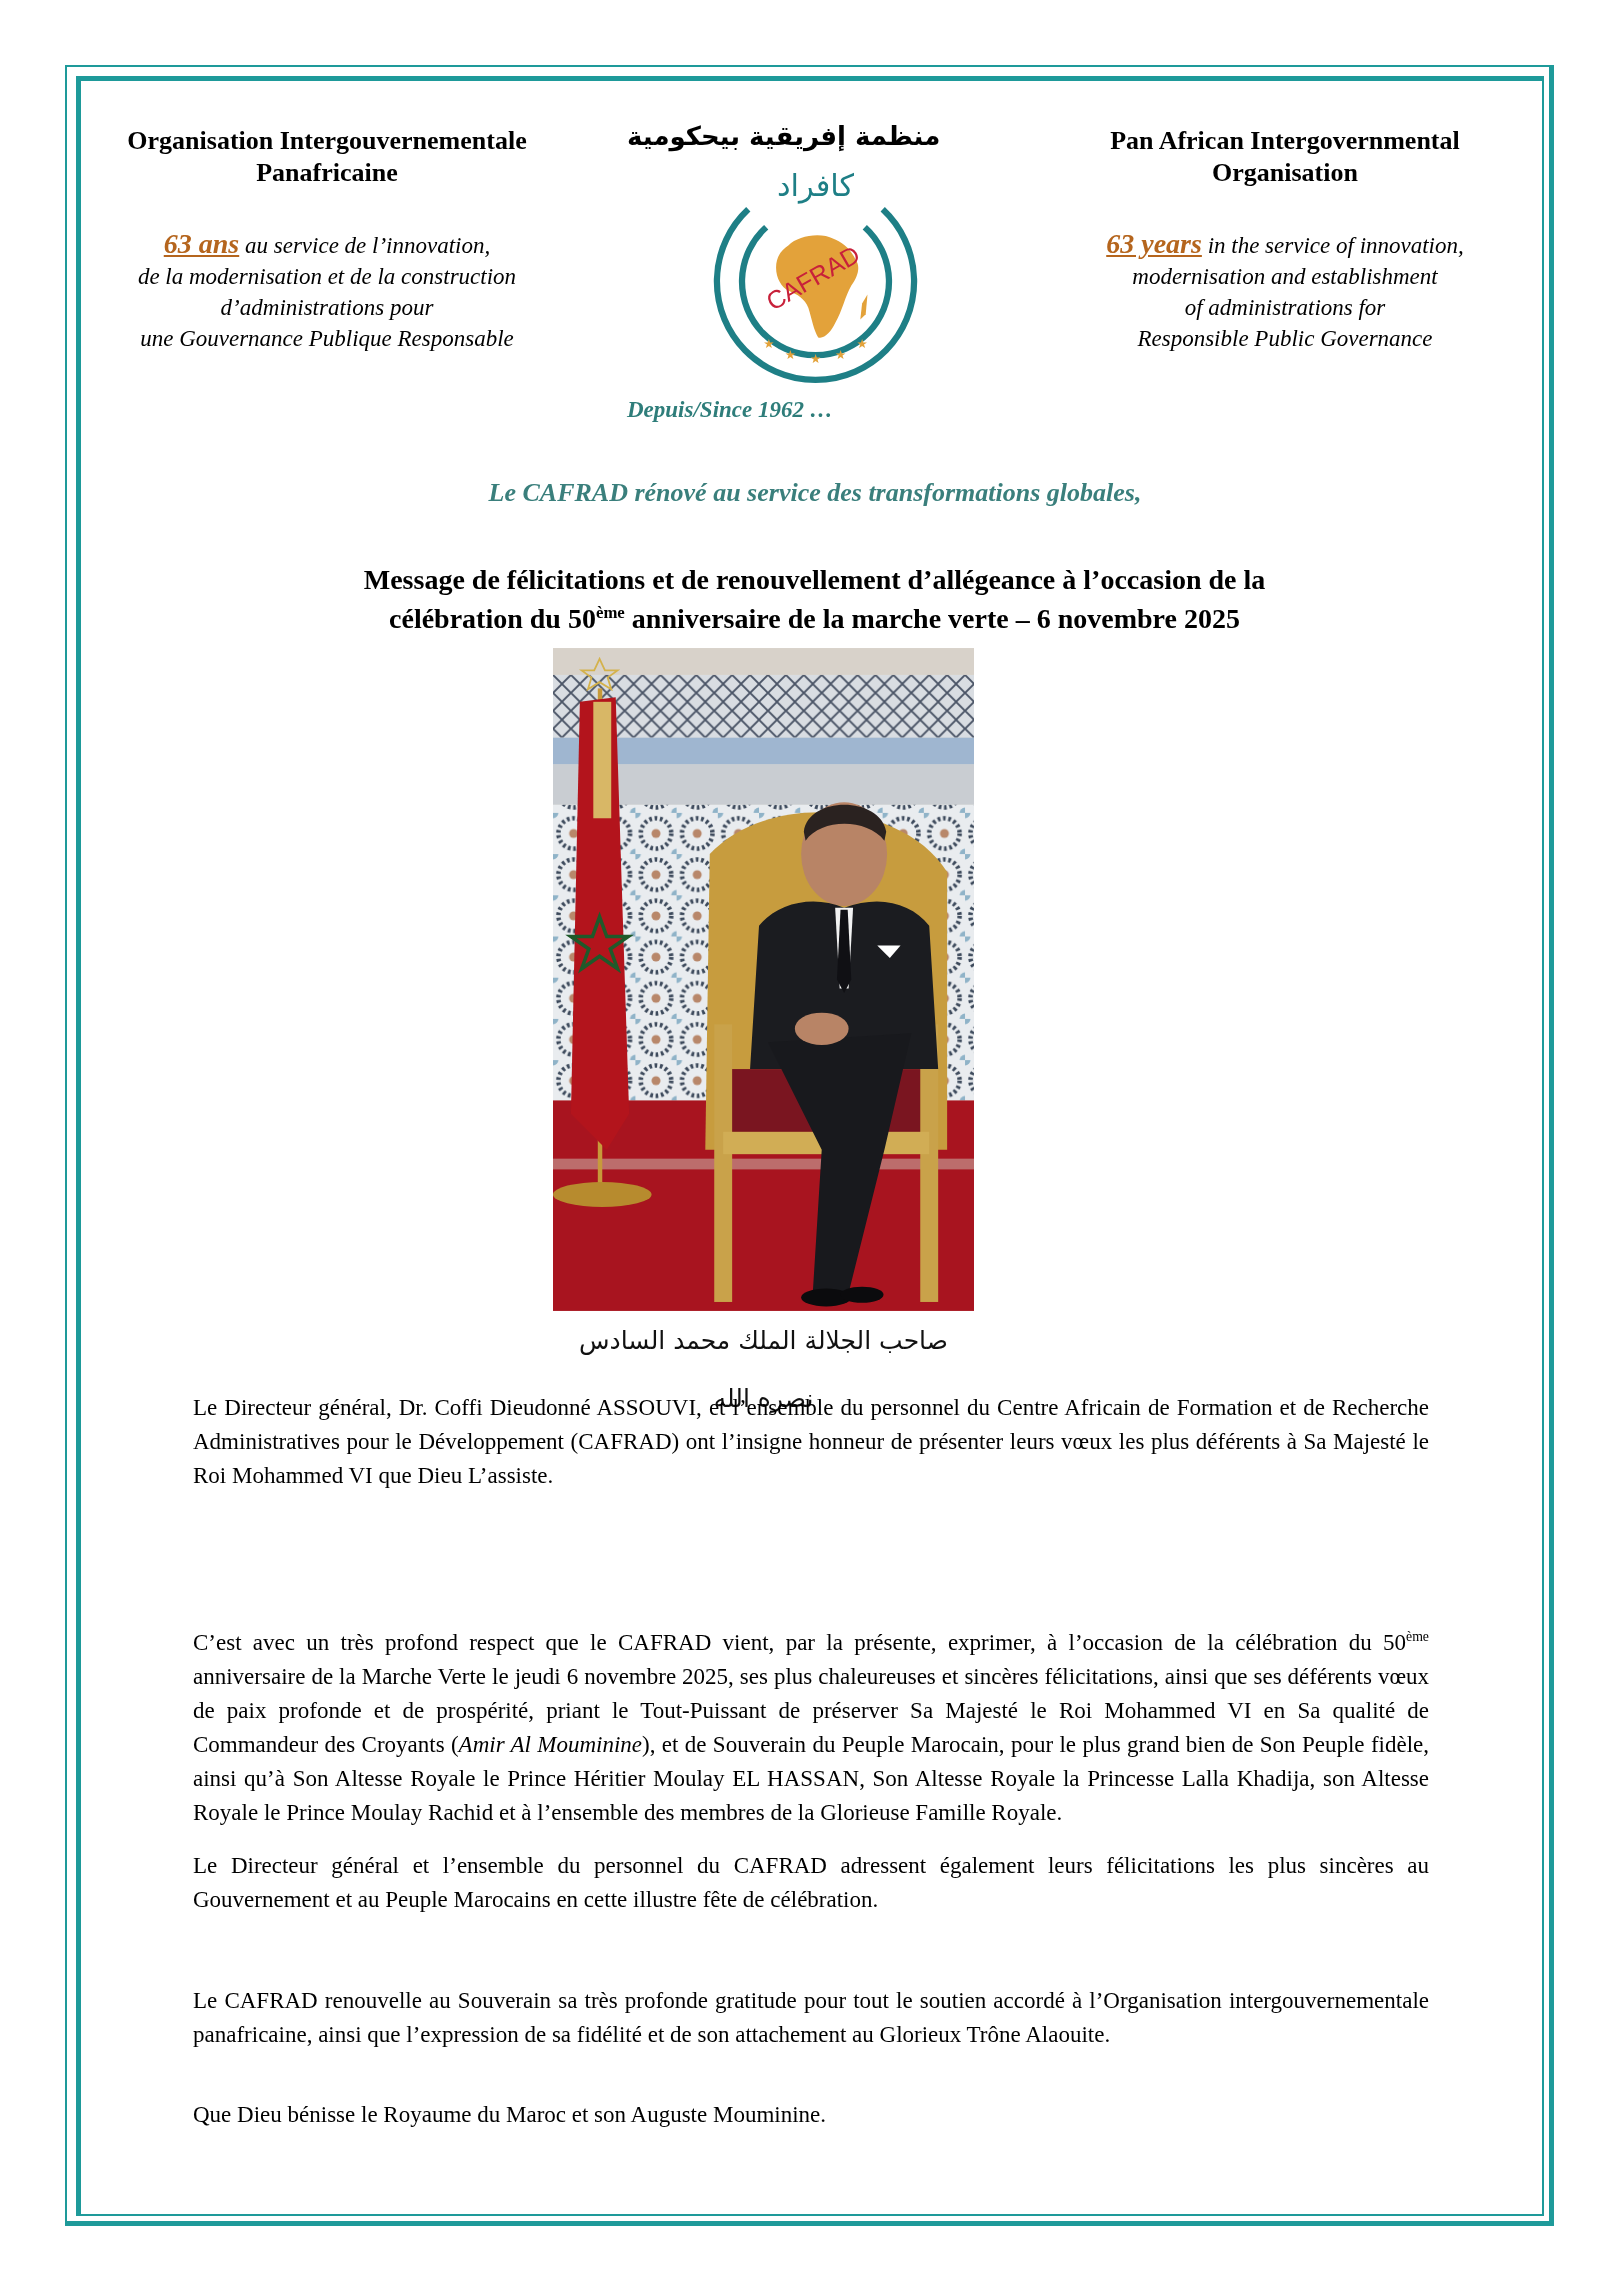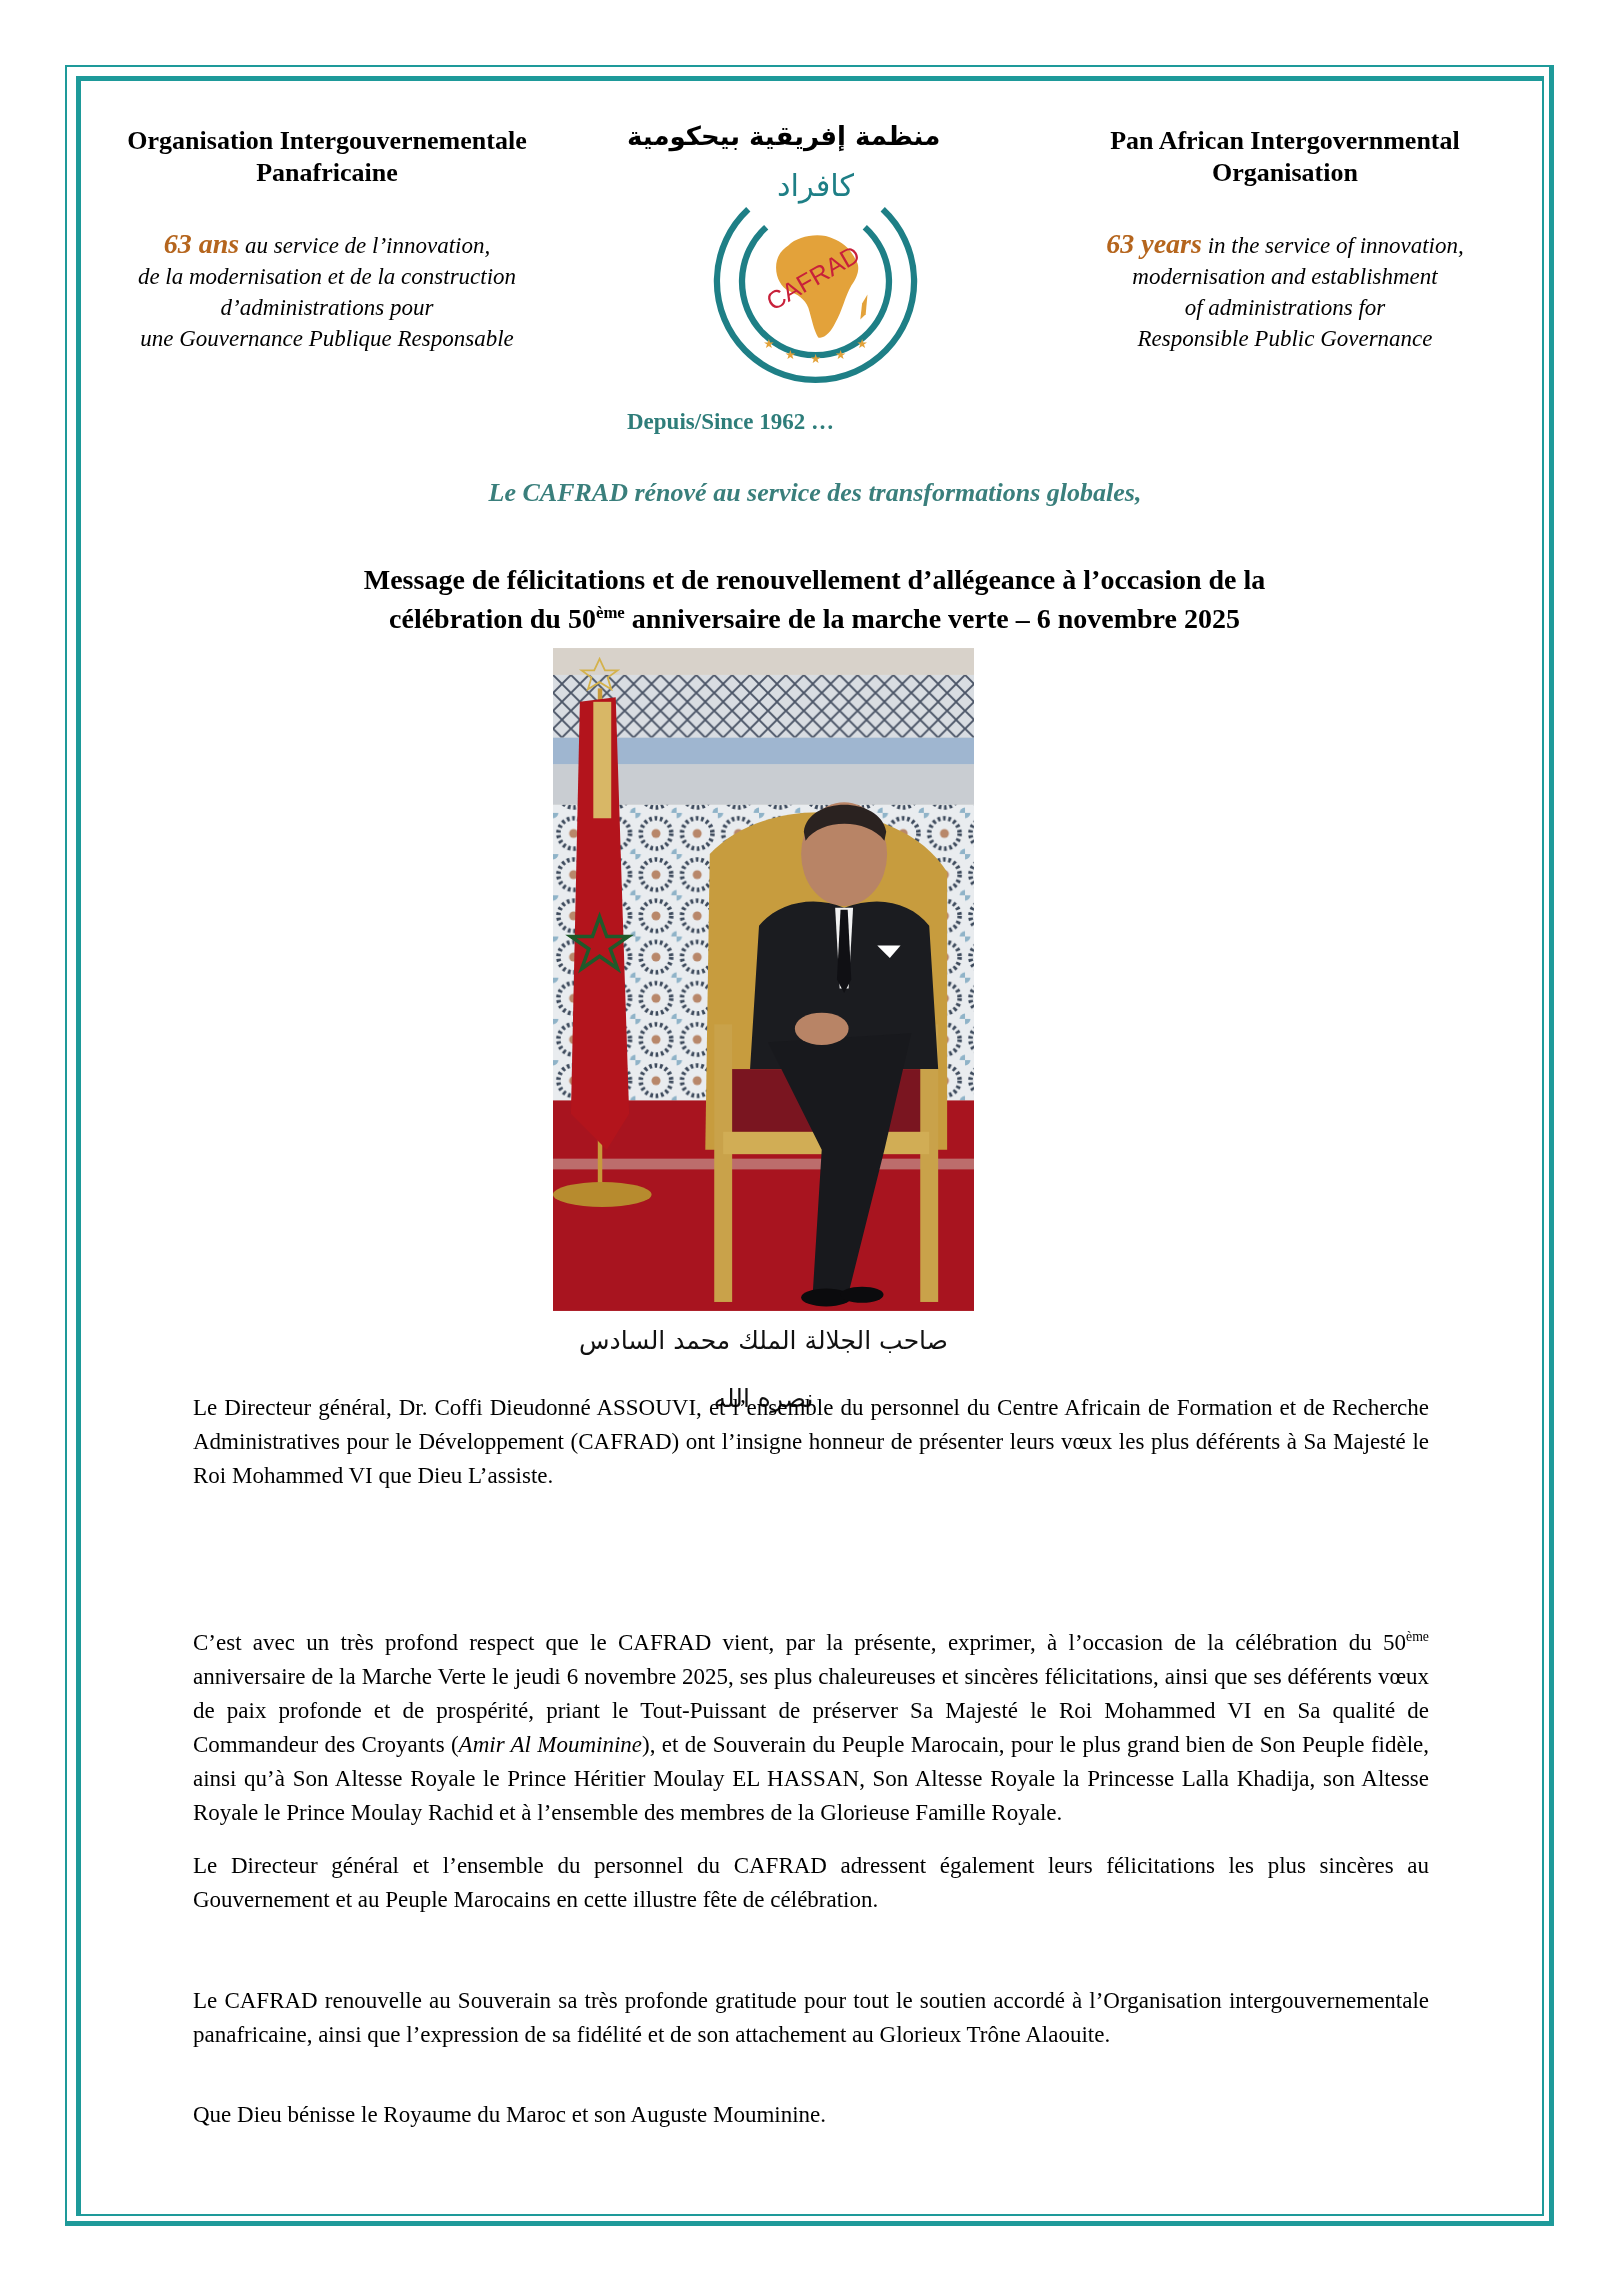--- a/index.html
+++ b/index.html
@@ -9,27 +9,27 @@
     border-right: 5.4px solid #1e9a9a; border-bottom: 5.4px solid #1e9a9a; box-sizing: border-box; }
   .frame-inner { position: absolute; left: 76px; top: 76px; width: 1468px; height: 2140px;
     border-top: 5.4px solid #1e9a9a; border-left: 5.4px solid #1e9a9a;
     border-right: 2.7px solid #1e9a9a; border-bottom: 2.7px solid #1e9a9a; box-sizing: border-box; }
 
   .hdr-col { position: absolute; text-align: center; }
   .hdr-left { left: 85px; width: 484px; top: 125px; }
   .hdr-right { left: 1034px; width: 502px; top: 125px; }
   .org-name { font-weight: bold; font-size: 26px; line-height: 32px; }
   .tagline { margin-top: 39px; font-style: italic; font-size: 23px; line-height: 31px; }
-  .tagline .years { color: #b5651d; font-weight: bold; font-size: 28px; }
+  .tagline .years { color: #b5651d; font-weight: bold; font-size: 28px; text-decoration: underline; }
 
   .hdr-center { position: absolute; left: 627px; width: 376px; top: 121px; text-align: left; }
   .arabic-name { font-family: "DejaVu Sans", sans-serif; font-weight: bold; font-size: 26px; direction: rtl; }
   .logo { position: relative; width: 233px; height: 233px; margin: 9px auto 0; }
   .logo svg { width: 233px; height: 233px; }
-  .since { font-weight: bold; color: #2e7d7a; font-size: 23px; margin-top: 16px; }
+  .since { font-style: italic; font-weight: bold; color: #2e7d7a; font-size: 23px; margin-top: 4px; }
 
   .motto { position: absolute; left: 179px; width: 1272px; top: 479px; text-align: center;
     font-style: italic; font-weight: bold; color: #3a7f7c; font-size: 26px; line-height: 27px; }
   .title { position: absolute; left: 143px; width: 1343px; top: 560px; text-align: center;
     font-weight: bold; font-size: 28px; line-height: 39px; }
   .title sup, .body-text sup { font-size: 60%; line-height: 0; vertical-align: super; }
 
   .portrait { position: absolute; left: 553px; top: 648px; width: 421px; height: 663px; overflow: hidden; background: #e8e4dc; }
   .caption { position: absolute; left: 553px; top: 1312px; width: 421px; height: 58px; text-align: center;
     font-family: "DejaVu Sans", sans-serif; font-size: 25px; line-height: 58px; direction: rtl; color: #111; }

